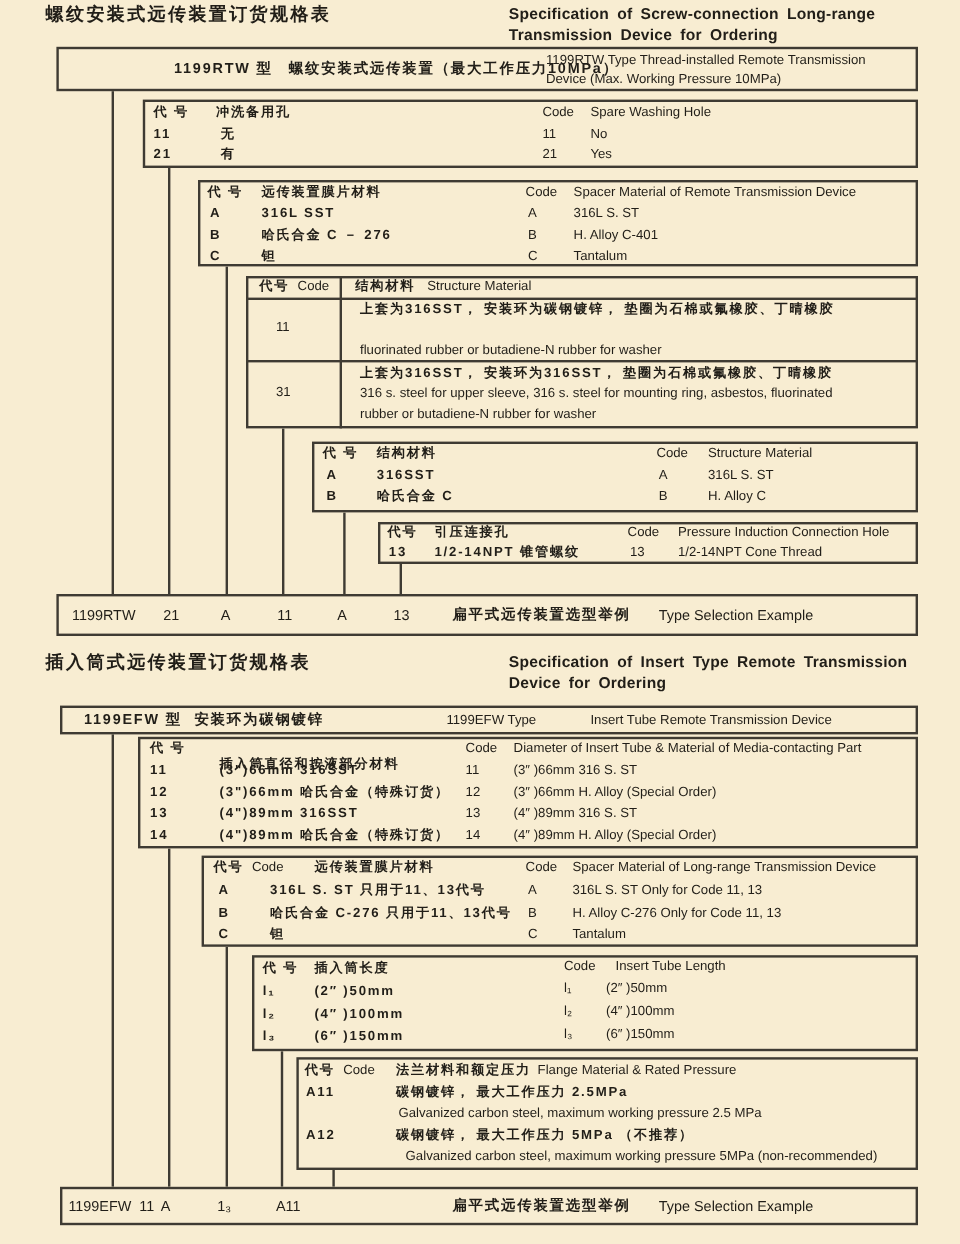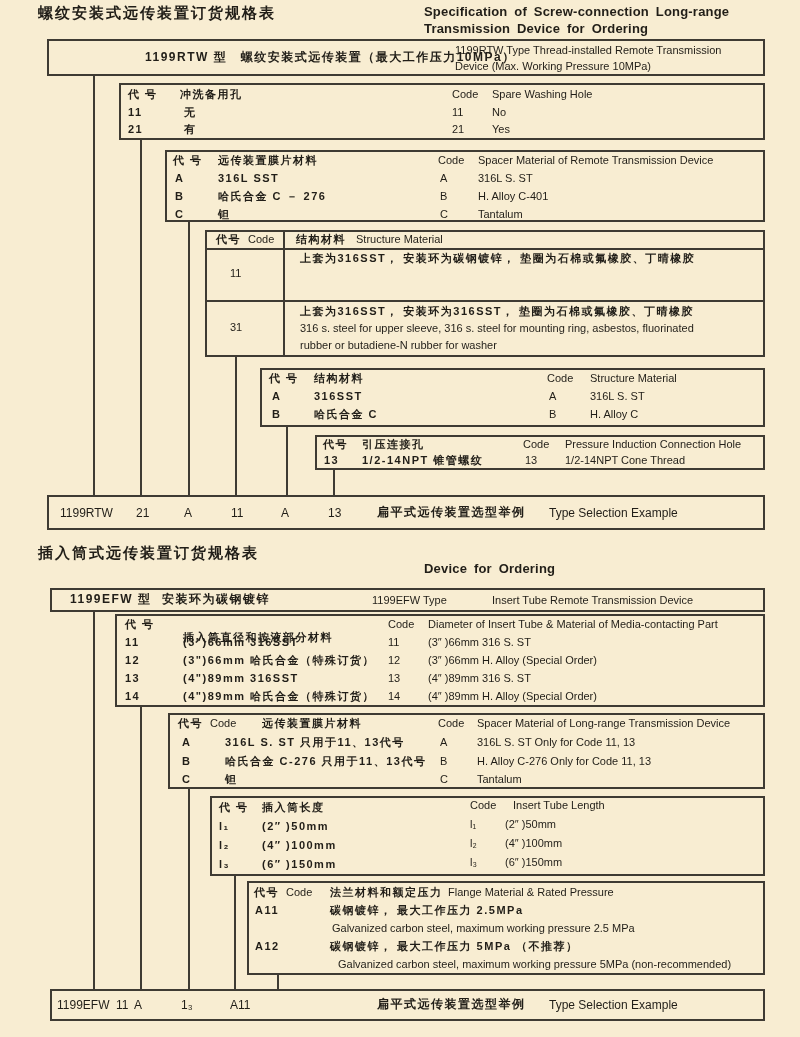--- a/index.html
+++ b/index.html
@@ -80,20 +80,21 @@
   <div class="box" style="left:205px;top:230px;width:560px;height:127px"></div>
   <div class="vline" style="left:283px;top:230px;height:127px"></div>
   <div class="hline" style="left:205px;top:248px;width:560px"></div>
   <div class="hline" style="left:205px;top:300px;width:560px"></div>
   <span class="t zh" style="left:216px;top:232px">代号</span>
   <span class="t en" style="left:248px;top:232px">Code</span>
   <span class="t zh" style="left:296px;top:232px">结构材料</span>
   <span class="t en" style="left:356px;top:232px">Structure Material</span>
   <span class="t en" style="left:230px;top:266px">11</span>
   <span class="t zh" style="left:300px;top:251px">上套为316SST， 安装环为碳钢镀锌， 垫圈为石棉或氟橡胶、丁晴橡胶</span>
+  <span class="t en" style="left:300px;top:285px">fluorinated rubber or butadiene-N rubber for washer</span>
   <span class="t en" style="left:230px;top:320px">31</span>
   <span class="t zh" style="left:300px;top:304px">上套为316SST， 安装环为316SST， 垫圈为石棉或氟橡胶、丁晴橡胶</span>
   <span class="t en" style="left:300px;top:321px">316 s. steel for upper sleeve, 316 s. steel for mounting ring, asbestos, fluorinated</span>
   <span class="t en" style="left:300px;top:338px">rubber or butadiene-N rubber for washer</span>
 
   <div class="box" style="left:260px;top:368px;width:505px;height:59px"></div>
   <span class="t zh" style="left:269px;top:371px">代 号</span>
   <span class="t zh" style="left:314px;top:371px">结构材料</span>
   <span class="t zh" style="left:272px;top:389px">A</span>
   <span class="t zh" style="left:314px;top:389px">316SST</span>
@@ -120,20 +121,21 @@
   <span class="t en t12" style="left:60px;top:506px">1199RTW</span>
   <span class="t en t12" style="left:136px;top:506px">21</span>
   <span class="t en t12" style="left:184px;top:506px">A</span>
   <span class="t en t12" style="left:231px;top:506px">11</span>
   <span class="t en t12" style="left:281px;top:506px">A</span>
   <span class="t en t12" style="left:328px;top:506px">13</span>
   <span class="t zh t12" style="left:377px;top:505px">扁平式远传装置选型举例</span>
   <span class="t en t12" style="left:549px;top:506px">Type Selection Example</span>
 
   <span class="t title-zh" style="left:38px;top:546px">插入筒式远传装置订货规格表</span>
+  <span class="t title-en" style="left:424px;top:543px">Specification of Insert Type Remote Transmission</span>
   <span class="t title-en" style="left:424px;top:560px">Device for Ordering</span>
 
   <div class="vline" style="left:93px;top:610px;height:379px"></div>
   <div class="vline" style="left:140px;top:707px;height:282px"></div>
   <div class="vline" style="left:188px;top:789px;height:200px"></div>
   <div class="vline" style="left:234px;top:876px;height:113px"></div>
   <div class="vline" style="left:277px;top:975px;height:14px"></div>
 
   <div class="box" style="left:50px;top:588px;width:715px;height:24px"></div>
   <span class="t zh t12" style="left:70px;top:592px">1199EFW 型</span>

